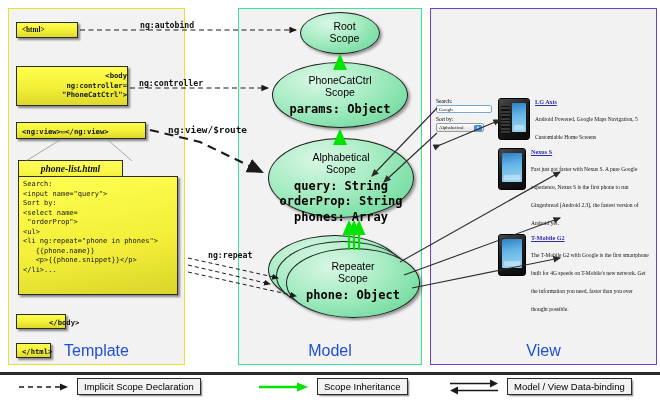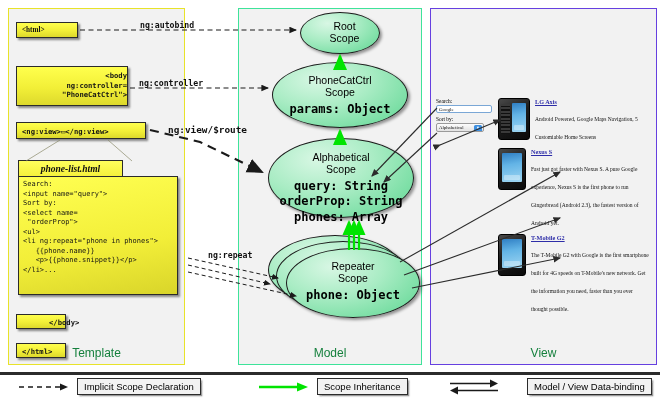--- a/index.html
+++ b/index.html
@@ -32,22 +32,22 @@
     position: absolute;
     background: #f2f2f2;
     z-index: 2;
   }
   .panel-title {
     position: absolute;
     bottom: 4px;
     left: 0;
     width: 100%;
     text-align: center;
-    font-size: 12px;
-    color: #15803d;
+    font-size: 16px;
+    color: #1d4ed8;
     z-index: 3;
   }
   #panel-template { left: 8px;   top: 8px;  width: 175px; height: 355px;
                     border: 1.5px solid #e8e32a; }
   #panel-model    { left: 238px; top: 8px;  width: 182px; height: 355px;
                     border: 1.5px solid #3ee39a; }
   #panel-view     { left: 430px; top: 8px;  width: 225px; height: 355px;
                     border: 1.5px solid #6640e0; }
 
   
@@ -66,21 +66,21 @@
     box-sizing: border-box;
   }
   #node-html    { left: 16px;  top: 22px;  width: 62px;  height: 16px;
                   padding: 3px 0 0 5px; }
   #node-body    { left: 16px;  top: 66px;  width: 112px; height: 40px;
                   padding: 4px 0 0 5px; }
   #node-ngview  { left: 16px;  top: 122px; width: 130px; height: 17px;
                   padding: 4px 0 0 5px; }
   #node-bodyend { left: 16px;  top: 314px; width: 50px;  height: 15px;
                   padding: 3px 0 0 5px; }
-  #node-htmlend { left: 16px;  top: 343px; width: 50px;  height: 15px;
+  #node-htmlend { left: 16px;  top: 343px; width: 35px;  height: 15px;
                   padding: 3px 0 4px 5px; }
 
   
   #node-partial {
     position: absolute;
     left: 18px; top: 160px;
     width: 160px; height: 135px;
     z-index: 4;
   }
   #partial-tab {
@@ -309,21 +309,21 @@
     background: #f2f2f2;
     box-shadow: 1.5px 1.5px 1.5px rgba(0,0,0,0.4);
     font-family: "Liberation Sans", sans-serif;
     font-size: 9.5px;
     color: #000;
     padding: 2px 6px;
     white-space: nowrap;
   }
   #legend-implicit   { left: 18px; }
   #legend-inherit    { left: 258px; }
-  #legend-databind   { left: 448px; gap: 20px; }
+  #legend-databind   { left: 448px; }
   .legend-arrow { margin-right: 7px; }
 </style>
 </head>
 <body>
 
 <div id="diagram">
 
   <div class="panel" id="panel-template">
     <div class="panel-title">Template</div>
   </div>

